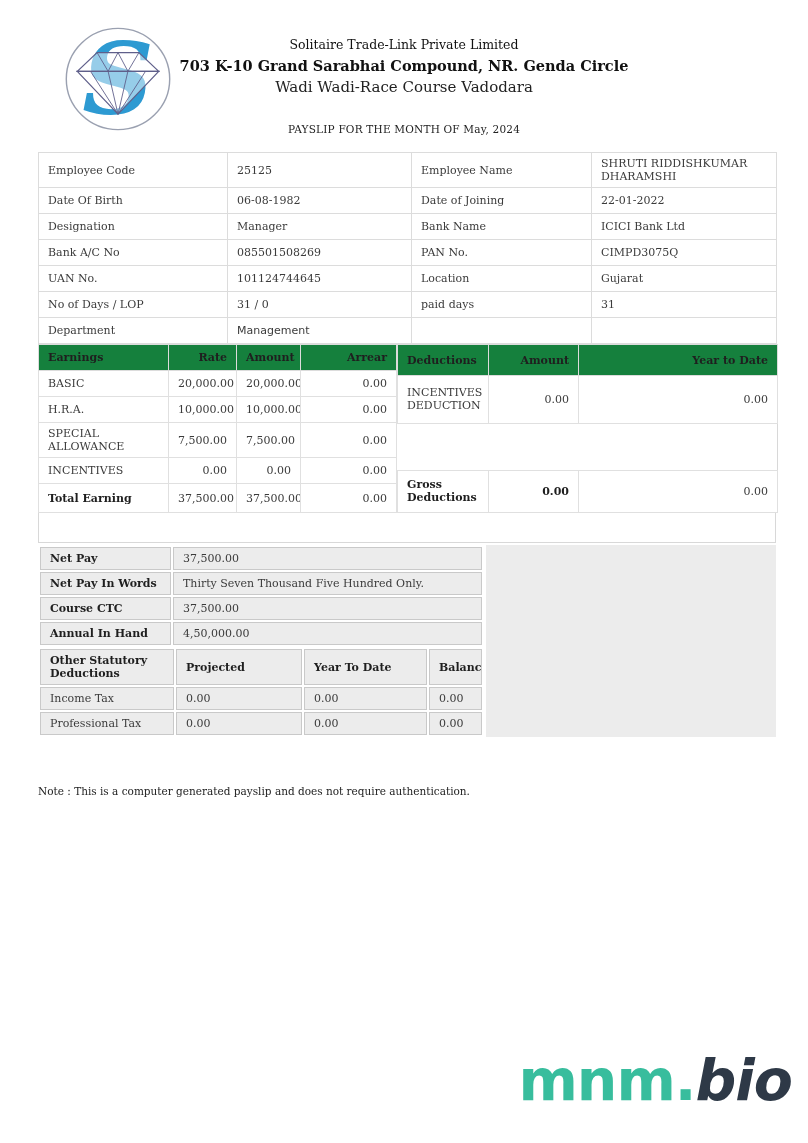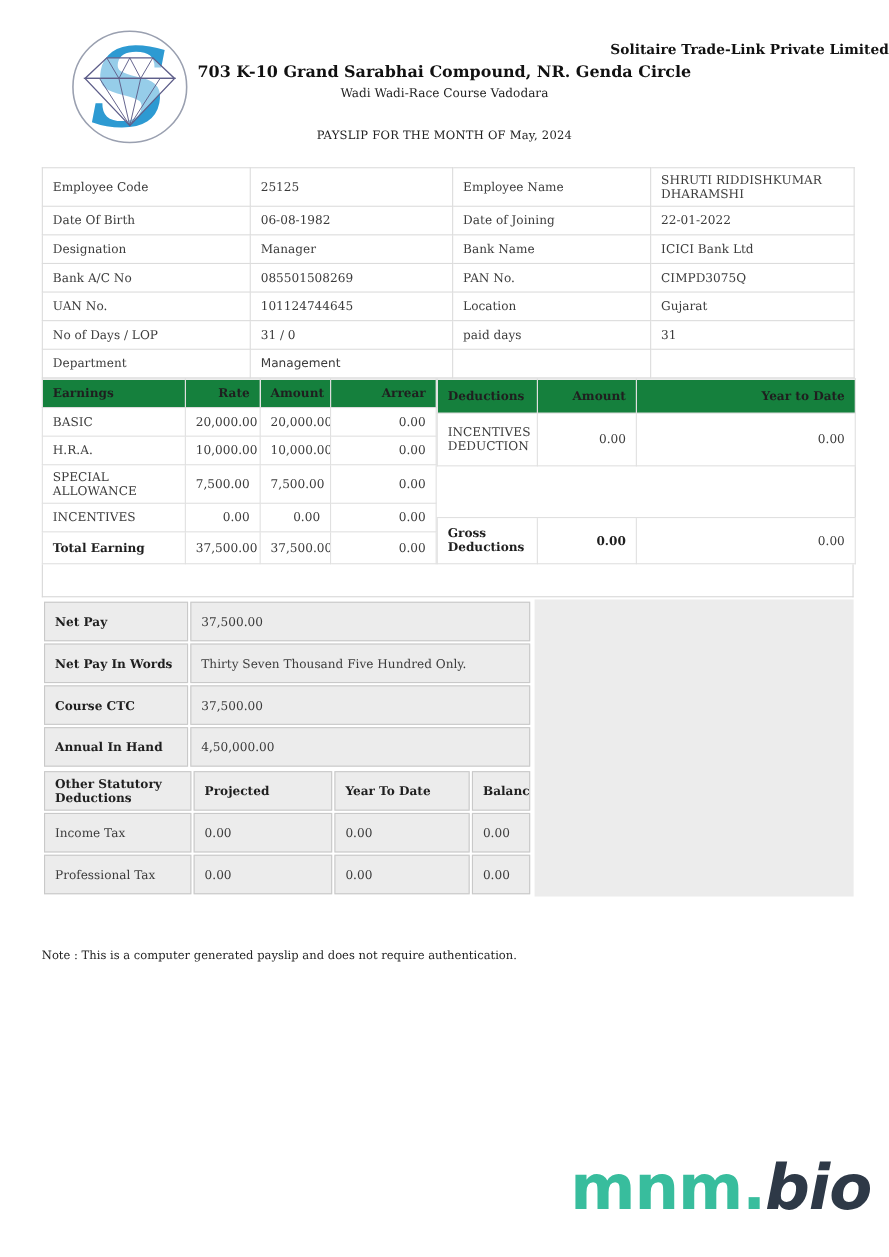--- a/index.html
+++ b/index.html
@@ -6,23 +6,23 @@
   html,body { background:#fff; }
   body {
     width:808px; height:1143px; position:relative; overflow:hidden;
     font-family:"DejaVu Serif", serif; color:#3b3b3b;
   }
   .page { position:absolute; inset:0; background:#fff; }
 
   
   .logo { position:absolute; left:57px; top:24px; width:122px; height:110px; }
   .header-text { text-align:center; padding-top:36px; }
-  .company   { font-size:12.5px; font-weight:bold; color:#111; line-height:1.5;text-align:right; }
+  .company   { font-size:12.5px; font-weight:normal; color:#111; line-height:1.5; }
   .addr1     { font-size:14.5px; font-weight:bold; color:#111; line-height:1.45; }
-  .addr2     { font-size:11px; color:#222; line-height:1.55; }
+  .addr2     { font-size:15px; color:#222; line-height:1.55; }
   .payslip-title { font-size:10.5px; color:#222; margin-top:24px; letter-spacing:.2px; }
 
   
   .main { position:absolute; left:38px; top:152px; width:738px; }
 
   table { border-collapse:collapse; table-layout:fixed; }
   td, th { overflow:hidden; }
 
   
   .emp-table { width:738px; border:1px solid #d8d8d8; }
@@ -62,21 +62,21 @@
   }
 
   
   .bottom-block { display:flex; margin-top:2px; width:738px; align-items:stretch; }
   .bottom-left { width:446px; }
   .bottom-filler { width:290px; margin-left:2px; background:#ececec; }
 
   .summary-table, .stat-table { border-collapse:separate; border-spacing:2px; width:446px; }
   .summary-table td, .stat-table td, .stat-table th {
     background:#ececec; border:1px solid #c9c9c9; font-size:11px;
-    padding:4px 9px; vertical-align:middle; height:36px; text-align:left;
+    padding:4px 9px; vertical-align:middle; height:23px; text-align:left;
   }
   .summary-table td.lbl { font-weight:bold; color:#1f1f1f; }
   .summary-table col.c1 { width:131px; } .summary-table col.c2 { width:309px; }
   .stat-table th { font-weight:bold; color:#1f1f1f; height:36px; }
   .stat-table col.c1{width:134px} .stat-table col.c2{width:126px}
   .stat-table col.c3{width:123px} .stat-table col.c4{width:53px}
 
   .note { margin-top:48px; font-size:10.5px; color:#222; }
 
   

